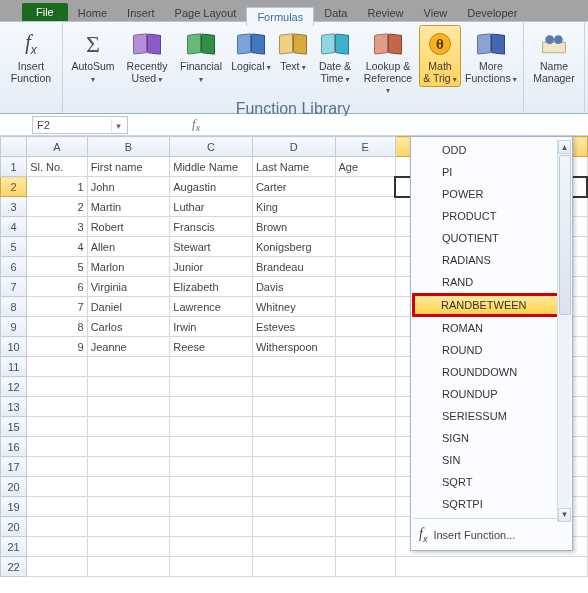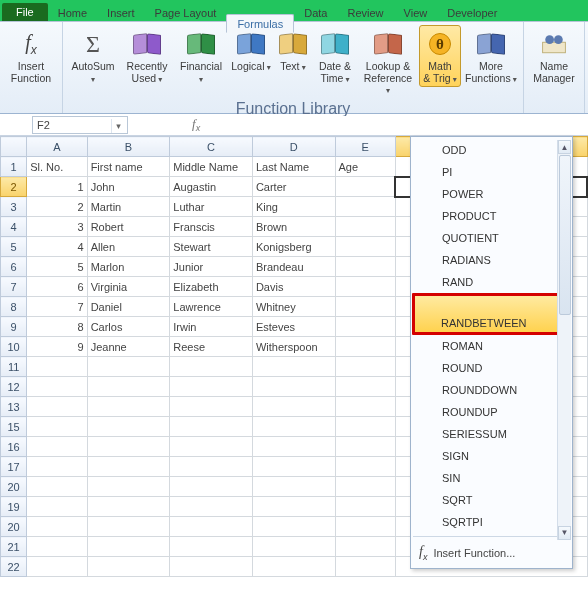--- a/index.html
+++ b/index.html
@@ -1,21 +1,21 @@
 <!DOCTYPE html>
 <html><head>
 <meta charset="utf-8">
 <style>
   * { box-sizing: border-box; margin: 0; padding: 0; font-family: "Segoe UI", Tahoma, sans-serif; }
   body { background: #fff; font-size: 11px; color: #444; width: 588px; }
   
-  .tab-strip { display: flex; align-items: flex-end; height: 22px; background: #22c55e; border-bottom: 1px solid #b6c4d7; }
+  .tab-strip { display: flex; align-items: flex-end; height: 22px; background: #a3a3a3; border-bottom: 1px solid #b6c4d7; padding-left: 20px; }
   .tab { padding: 3px 10px 2px; color: #3b3b3b; cursor: pointer; }
   .tab.file { background: #1a6b1f; color: #fff; border-radius: 2px 2px 0 0; margin-left: 2px; padding: 3px 14px; font-weight: normal;}
-  .tab.active { background: #f3f7fb; border: 1px solid #b6c4d7; border-bottom: 1px solid #f3f7fb; border-radius: 2px 2px 0 0; position: relative; top: 12px; color:#3b6ea5;}
+  .tab.active { background: #f3f7fb; border: 1px solid #b6c4d7; border-bottom: 1px solid #f3f7fb; border-radius: 2px 2px 0 0; position: relative; top: 5px; color:#3b6ea5;}
   
   .ribbon { background: linear-gradient(#f5f9fd,#e4edf7); border-bottom: 1px solid #9cb4d1; height: 92px; display: flex; }
   .grp { border-right: 1px solid #c6d4e4; padding: 3px 4px 1px; display: flex; flex-direction: column; justify-content: flex-start; }
   .grp-body { flex: 1; display: flex; align-items: flex-start; gap: 2px; }
   .grp-title { text-align: center; font-size: 16px; color: #5a7090; padding: 1px 0; }
   .rbtn { display: flex; flex-direction: column; align-items: center; justify-content: flex-start; width: 52px; padding: 2px 1px; border: 1px solid transparent; border-radius: 3px; cursor: pointer; }
   .rbtn.big { width: 54px; }
   .rbtn.active { background: linear-gradient(#ffe9a5,#ffd35b); border:1px solid #c49a2c;}
   .ricon { width: 32px; height: 32px; display:flex; align-items:center; justify-content:center; font-size: 22px; }
   .rlabel { font-size: 10.5px; text-align: center; line-height: 1.1; color: #3b3b3b; margin-top:1px;}
@@ -45,21 +45,21 @@
   .grid .rowhdr { background: linear-gradient(#f7faff,#e6edf6); text-align:center; color:#3b5068; border-color:#bfcbdb; width:26px;}
   .grid thead th:first-child { width:26px;}
   .grid td.num { text-align:right; }
   .grid td.sel { border:2px solid #333; padding:0 2px; background:#fff;}
   .colA{width:60px} .colB{width:82px} .colC{width:82px} .colD{width:82px} .colE{width:60px} .colF{width:190px}
   th.hdr-sel { background: linear-gradient(#fde9a7,#f9d36b) !important; border-color:#d6a93c !important; color:#7a5600 !important; }
   
   .menu { position:absolute; top:0; left:410px; width:163px; background:#fafcff; border:1px solid #9eb3cc; box-shadow: 2px 2px 4px rgba(0,0,0,.2); z-index:10; padding: 2px 0;}
   .menu-inner { position: relative; }
   .mitem { padding: 4px 8px 4px 28px; font-size:11px; color:#333; cursor:pointer; margin: 0 2px; border:1px solid transparent; border-radius:2px;}
-  .mitem.highlight { background: linear-gradient(#ffeaa0,#ffd24f); border: 3px solid #d40000; border-radius:1px; padding: 21px 6px 3px 26px; margin: 0 1px;}
+  .mitem.highlight { background: linear-gradient(#ffeaa0,#ffd24f); border: 3px solid #d40000; border-radius:1px; padding: 3px 6px 3px 26px; margin: 0 1px;}
   .menu-sep { height:1px; background:#cdd8e5; margin:3px 2px; }
   .menu-foot { display:flex; align-items:center; padding: 4px 6px 4px 8px; font-size:11px; gap:6px;}
   .menu-foot .fx { font-size:14px;}
   .scroll-track { position:absolute; right:1px; top:1px; bottom:26px; width:14px; background:#eef3f9; border-left:1px solid #d3dde9; display:flex; flex-direction:column; align-items:center; justify-content:space-between;}
   .scroll-arrow{ width:100%; height:14px; display:flex; align-items:center; justify-content:center; font-size:8px; color:#556; background:linear-gradient(#f5f9fd,#e2ebf5); border:1px solid #c7d3e1;}
   .scroll-thumb{ width:12px; flex:0 0 160px; margin-top:1px; background:linear-gradient(#f0f5fb,#d9e4f0); border:1px solid #bccadb; border-radius:2px;}
   .rbtn.namemgr .ricon svg { width:28px; height:28px;}
 </style>
 </head>
 <body>

